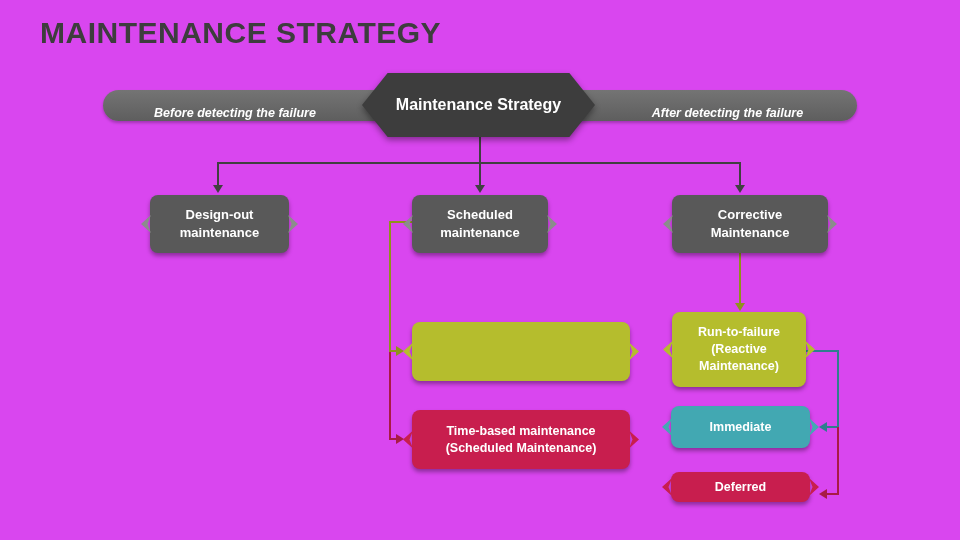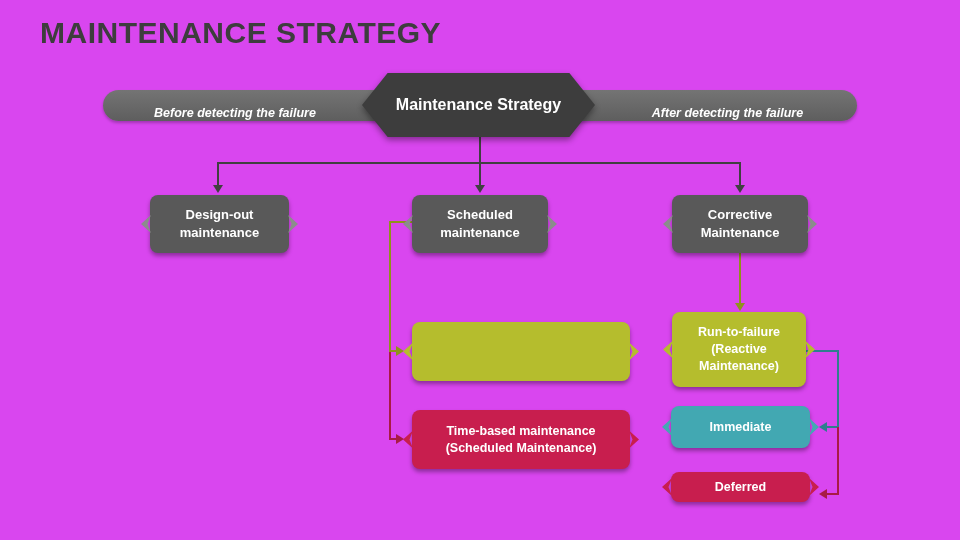--- a/index.html
+++ b/index.html
@@ -113,21 +113,21 @@
     <span class="notch notch-r"></span>
     <span class="node-label">Design-out
 maintenance</span>
   </div>
   <div class="node dark" style="left:412px;top:195px;width:136px;height:58px;">
     <span class="notch notch-l"></span>
     <span class="notch notch-r"></span>
     <span class="node-label">Scheduled
 maintenance</span>
   </div>
-  <div class="node dark" style="left:672px;top:195px;width:136px;height:58px;">
+  <div class="node dark" style="left:672px;top:195px;width:156px;height:58px;">
     <span class="notch notch-l"></span>
     <span class="notch notch-r"></span>
     <span class="node-label">Corrective
 Maintenance</span>
   </div>
 
   <div class="node olive" style="left:412px;top:322px;width:218px;height:59px;">
     <span class="notch notch-l"></span>
     <span class="notch notch-r"></span>
   </div>

